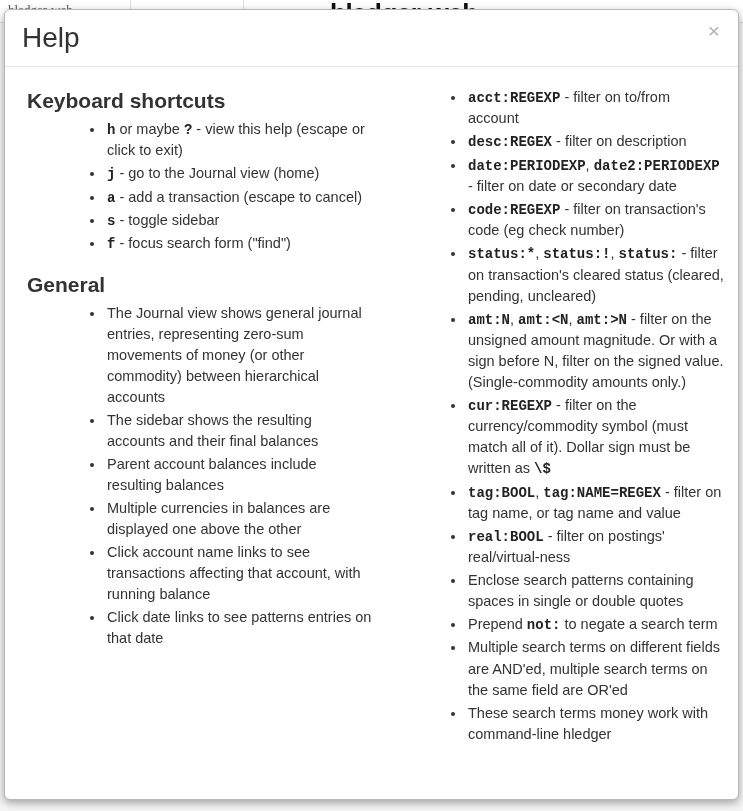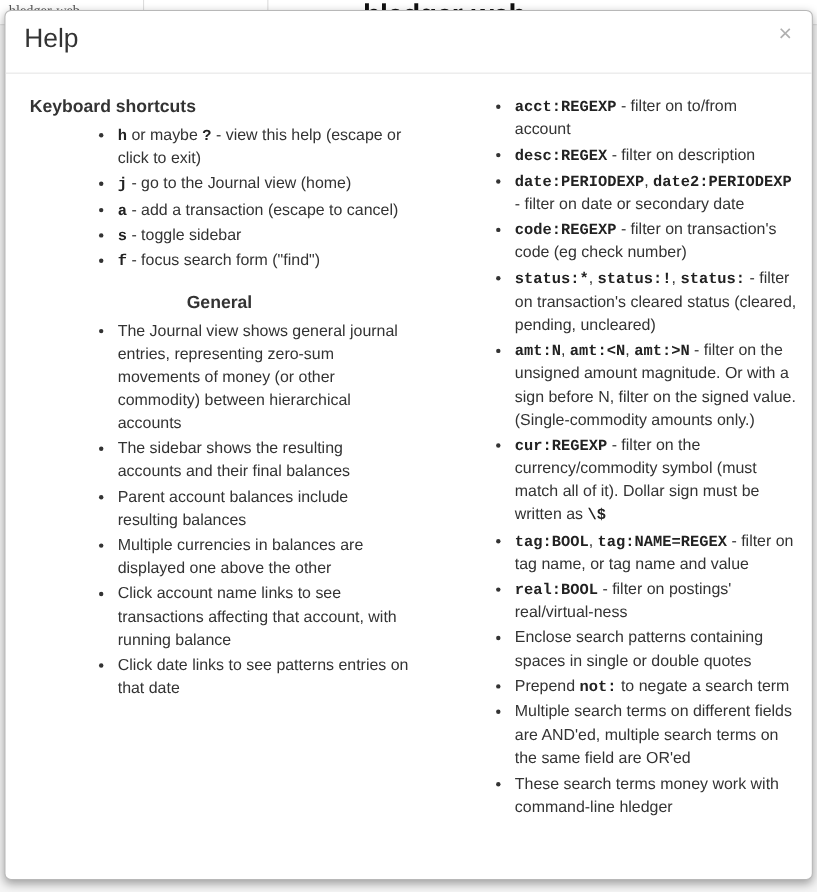--- a/index.html
+++ b/index.html
@@ -83,21 +83,21 @@
   #modal-header {
     position: relative;
     height: 57px;
     border-bottom: 1px solid #e5e5e5;
     box-sizing: border-box;
   }
   #modal-title {
     position: absolute;
     left: 17px;
     top: 13px;
-    font-size: 24px;
+    font-size: 28px;
     font-weight: normal;
     color: #333333;
     line-height: 1.1;
   }
   #modal-close {
     position: absolute;
     right: 14px;
     top: 8px;
     font-size: 21px;
     color: #b0b0b0;
@@ -114,26 +114,26 @@
     padding: 14px 14px 10px 14px;
     box-sizing: border-box;
   }
   .col {
     box-sizing: border-box;
   }
   .col-left { width: 362px; padding-right: 8px; }
   .col-right { width: 345px; }
 
   h4.section {
-    font-size: 16px;
+    font-size: 21px;
     font-weight: bold;
     color: #333333;
     margin: 8px 0 2px 8px;
   }
-  h4.section.tight { margin-top: 18px; text-align: center; }
+  h4.section.tight { margin-top: 18px; }
 
   ul.bullets {
     margin: 6px 0 0 0;
     padding-left: 38px;
     list-style-type: disc;
   }
   ul.bullets li {
     font-size: 14.5px;
     line-height: 1.45;
     color: #333333;

